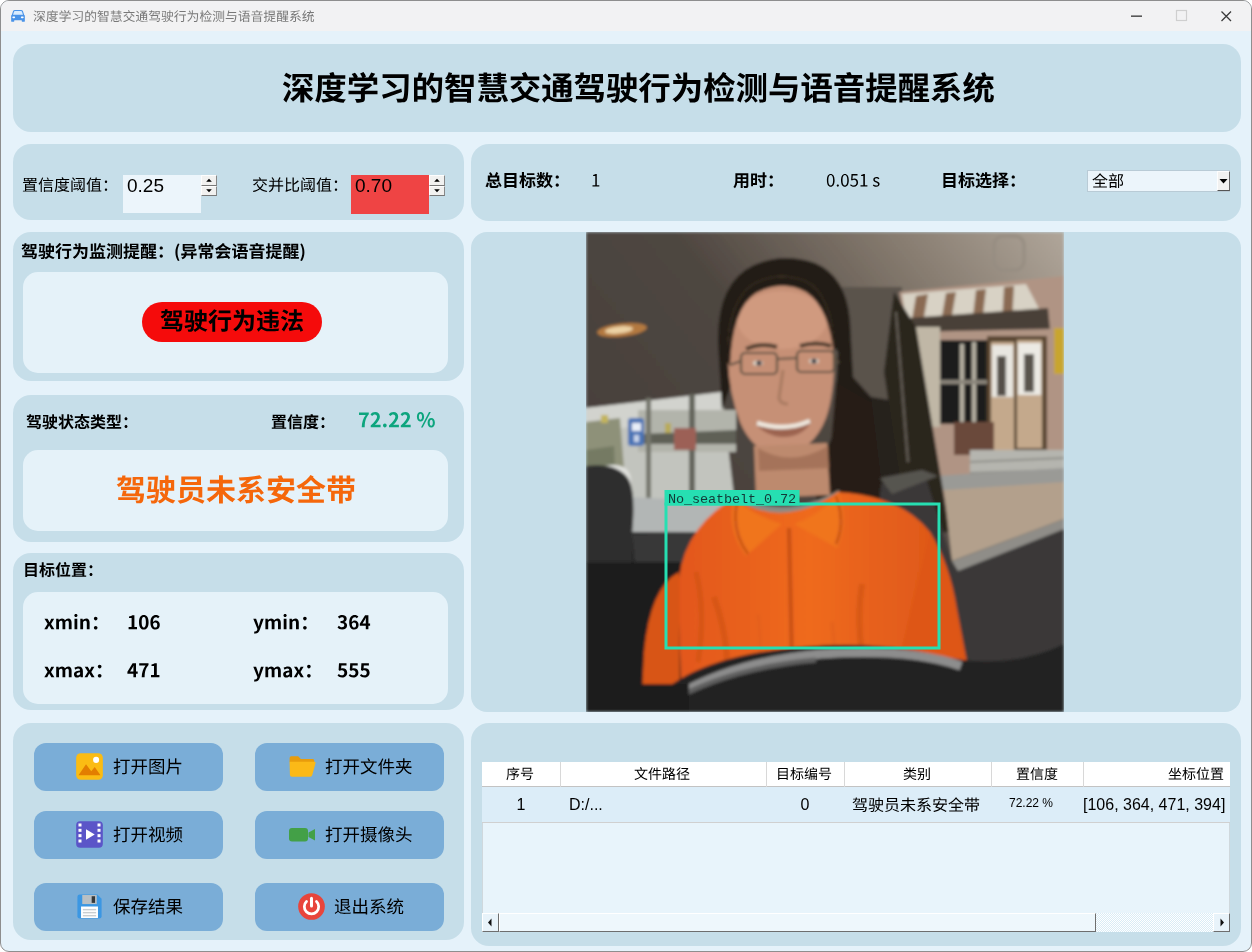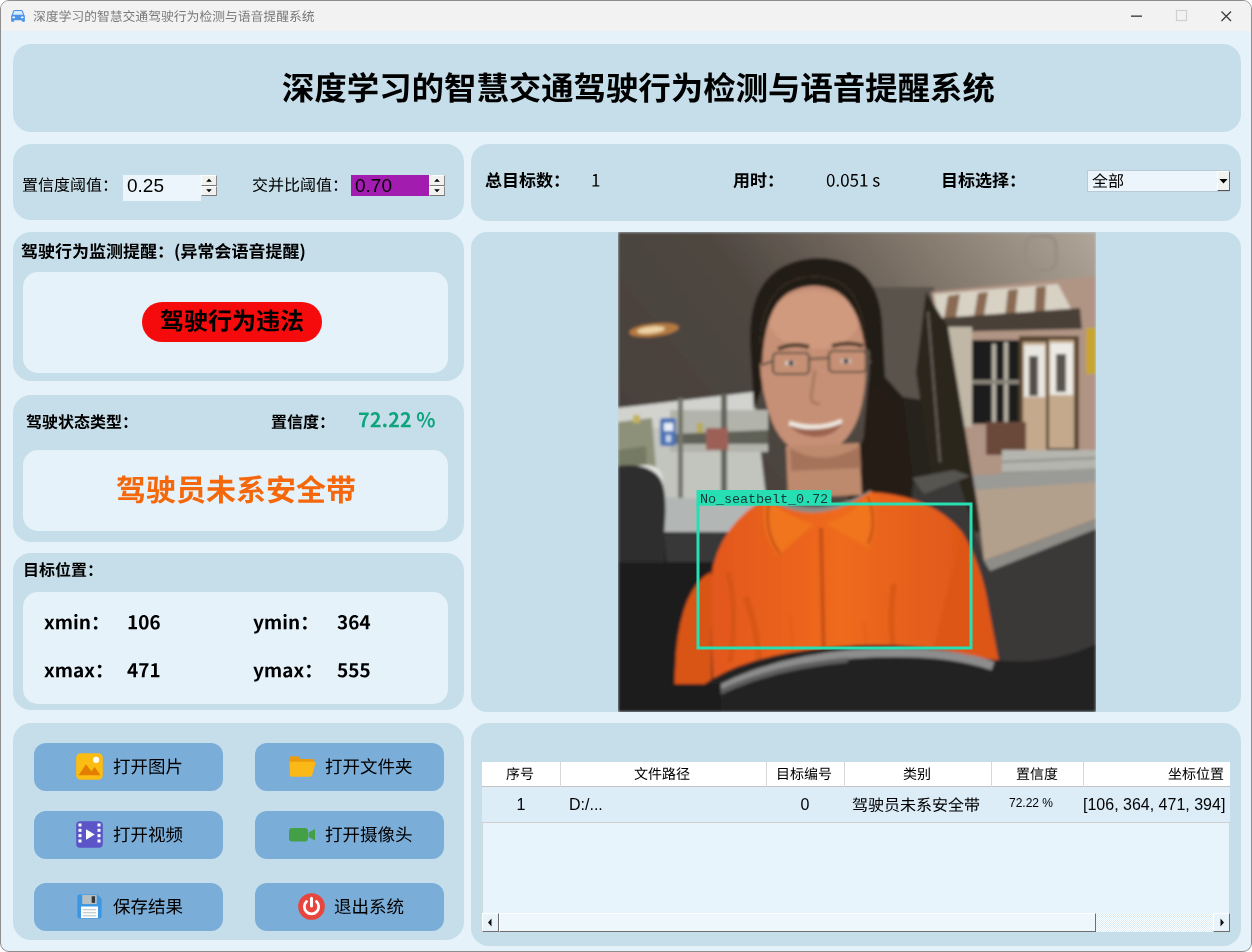--- a/index.html
+++ b/index.html
@@ -29,30 +29,30 @@
 <svg width="715" height="42" viewBox="0 0 715 42" style="position:absolute;left:280px;top:71px;">
     <path transform="translate(1,27.9)" d="M10.4 -26.0V-19.4H13.8V-22.7H26.7V-19.6H30.3V-26.0ZM15.8 -21.4C14.5 -19.1 12.2 -16.9 9.9 -15.5C10.7 -14.8 12.0 -13.5 12.6 -12.8C15.0 -14.5 17.7 -17.4 19.3 -20.2ZM21.1 -19.8C23.3 -17.7 25.9 -14.7 27.0 -12.8L30.0 -14.9C28.8 -16.8 26.0 -19.6 23.8 -21.6ZM2.2 -24.2C4.0 -23.3 6.4 -21.9 7.5 -21.0L9.6 -24.3C8.3 -25.1 5.8 -26.4 4.1 -27.2ZM0.9 -15.5C2.8 -14.5 5.3 -12.9 6.6 -11.8L8.5 -15.1C7.2 -16.1 4.5 -17.5 2.7 -18.4ZM1.4 -0.2 4.3 2.5C6.0 -0.6 7.7 -4.3 9.2 -7.7L6.7 -10.4C5.0 -6.7 2.9 -2.6 1.4 -0.2ZM18.3 -15.0V-11.8H10.4V-8.4H16.3C14.4 -5.5 11.5 -2.9 8.4 -1.5C9.2 -0.8 10.4 0.6 11.0 1.5C13.8 -0.1 16.4 -2.6 18.3 -5.6V2.6H22.3V-5.6C24.0 -2.8 26.3 -0.3 28.7 1.3C29.3 0.3 30.5 -1.0 31.4 -1.7C28.7 -3.2 26.1 -5.7 24.3 -8.4H30.3V-11.8H22.3V-15.0Z M44.9 -20.4V-18.2H40.5V-15.2H44.9V-10.1H58.3V-15.2H63.0V-18.2H58.3V-20.4H54.5V-18.2H48.6V-20.4ZM54.5 -15.2V-13.0H48.6V-15.2ZM55.5 -5.8C54.4 -4.7 52.9 -3.8 51.3 -3.1C49.5 -3.9 48.1 -4.7 47.0 -5.8ZM40.8 -8.8V-5.8H44.3L42.9 -5.2C44.1 -3.9 45.4 -2.7 46.9 -1.7C44.5 -1.1 41.9 -0.7 39.2 -0.6C39.8 0.3 40.5 1.7 40.8 2.7C44.5 2.3 48.0 1.6 51.1 0.5C54.1 1.7 57.6 2.5 61.6 2.9C62.1 1.9 63.1 0.3 63.9 -0.5C60.9 -0.7 58.2 -1.1 55.7 -1.7C58.1 -3.2 60.1 -5.2 61.4 -7.7L59.0 -8.9L58.3 -8.8ZM47.4 -26.9C47.7 -26.2 48.0 -25.5 48.2 -24.7H36.0V-16.1C36.0 -11.1 35.8 -3.8 33.2 1.2C34.2 1.5 36.0 2.3 36.7 2.9C39.5 -2.5 39.9 -10.6 39.9 -16.1V-21.1H63.3V-24.7H52.6C52.3 -25.7 51.8 -26.9 51.4 -27.8Z M78.9 -11.2V-9.2H66.5V-5.6H78.9V-1.5C78.9 -1.1 78.8 -0.9 78.1 -0.9C77.4 -0.9 75.0 -0.9 73.0 -1.0C73.5 0.0 74.3 1.7 74.6 2.8C77.3 2.8 79.3 2.7 80.9 2.1C82.4 1.6 82.9 0.6 82.9 -1.4V-5.6H95.5V-9.2H82.9V-9.8C85.7 -11.1 88.3 -12.9 90.3 -14.7L87.8 -16.7L87.0 -16.5H72.3V-13.1H82.6C81.5 -12.4 80.2 -11.7 78.9 -11.2ZM78.1 -26.5C78.9 -25.3 79.7 -23.7 80.2 -22.4H74.7L75.9 -23.0C75.4 -24.2 74.1 -26.0 73.0 -27.2L69.7 -25.8C70.5 -24.8 71.3 -23.5 71.9 -22.4H67.0V-15.2H70.6V-19.0H91.4V-15.2H95.2V-22.4H90.5C91.4 -23.5 92.3 -24.8 93.2 -26.1L89.2 -27.3C88.5 -25.8 87.4 -23.9 86.4 -22.4H82.1L84.0 -23.1C83.6 -24.5 82.6 -26.4 81.5 -27.8Z M104.3 -17.7C106.9 -15.7 110.5 -12.9 112.3 -11.1L115.1 -14.1C113.2 -15.8 109.4 -18.5 106.9 -20.2ZM100.1 -5.1 101.4 -1.2C106.5 -3.0 113.6 -5.5 120.0 -7.9L119.3 -11.5C112.4 -9.1 104.8 -6.5 100.1 -5.1ZM100.6 -25.6V-21.9H122.6C122.4 -8.7 122.2 -2.8 121.1 -1.7C120.8 -1.2 120.4 -1.1 119.7 -1.1C118.6 -1.1 116.6 -1.1 114.1 -1.2C114.8 -0.2 115.4 1.4 115.4 2.5C117.5 2.5 119.9 2.6 121.4 2.4C122.8 2.2 123.8 1.7 124.8 0.3C126.1 -1.6 126.4 -7.1 126.6 -23.6C126.6 -24.1 126.6 -25.6 126.6 -25.6Z M147.0 -13.2C148.6 -10.8 150.6 -7.6 151.5 -5.6L154.8 -7.6C153.8 -9.5 151.6 -12.6 150.0 -14.9ZM148.6 -27.5C147.6 -23.7 146.1 -19.7 144.2 -16.9V-22.3H139.2C139.7 -23.6 140.3 -25.3 140.8 -26.9L136.6 -27.5C136.5 -26.0 136.1 -23.9 135.7 -22.3H132.0V1.9H135.5V-0.5H144.2V-15.7C145.1 -15.1 146.2 -14.3 146.7 -13.8C147.7 -15.2 148.7 -17.0 149.6 -19.0H156.5C156.2 -7.5 155.8 -2.6 154.8 -1.6C154.4 -1.1 154.0 -1.0 153.4 -1.0C152.5 -1.0 150.6 -1.0 148.5 -1.2C149.2 -0.1 149.7 1.5 149.8 2.6C151.7 2.7 153.7 2.7 154.9 2.5C156.2 2.3 157.1 1.9 158.0 0.7C159.4 -1.0 159.7 -6.2 160.2 -20.8C160.2 -21.2 160.2 -22.5 160.2 -22.5H151.0C151.5 -23.9 152.0 -25.3 152.3 -26.6ZM135.5 -18.9H140.7V-13.6H135.5ZM135.5 -3.9V-10.2H140.7V-3.9Z M183.0 -21.7H187.9V-16.2H183.0ZM179.3 -25.1V-12.8H191.7V-25.1ZM171.5 -3.2H185.0V-1.3H171.5ZM171.5 -6.0V-7.8H185.0V-6.0ZM167.7 -10.9V2.9H171.5V1.8H185.0V2.9H189.0V-10.9ZM169.6 -22.1V-20.7L169.5 -20.0H166.5C167.0 -20.6 167.5 -21.3 168.0 -22.1ZM166.6 -27.7C166.0 -25.3 164.8 -22.9 163.1 -21.4C163.7 -21.1 164.8 -20.5 165.6 -20.0H163.4V-16.9H168.8C167.9 -15.3 166.3 -13.7 163.0 -12.4C163.8 -11.8 164.9 -10.6 165.4 -9.8C168.4 -11.2 170.3 -12.8 171.4 -14.5C172.9 -13.5 174.7 -12.1 175.6 -11.3L178.4 -13.8C177.5 -14.4 174.3 -16.2 172.9 -16.9H178.3V-20.0H173.2L173.3 -20.6V-22.1H177.5V-25.1H169.4C169.7 -25.7 169.9 -26.4 170.1 -27.0Z M203.1 -5.2V-1.7C203.1 1.5 204.2 2.4 208.7 2.4C209.6 2.4 213.9 2.4 214.8 2.4C218.2 2.4 219.3 1.5 219.7 -2.3C218.7 -2.5 217.2 -3.0 216.4 -3.6C216.2 -1.1 215.9 -0.7 214.5 -0.7C213.5 -0.7 209.9 -0.7 209.1 -0.7C207.3 -0.7 207.0 -0.9 207.0 -1.7V-5.2ZM219.3 -4.5C220.5 -2.4 221.7 0.4 222.1 2.1L226.0 1.0C225.5 -0.8 224.1 -3.4 222.9 -5.4ZM198.8 -5.1C198.3 -3.2 197.2 -1.1 196.1 0.3L199.4 2.2C200.6 0.6 201.5 -1.7 202.2 -3.7ZM200.0 -12.0V-9.8H218.4V-8.6H198.6V-6.1H210.0L208.4 -4.7C209.8 -3.8 211.5 -2.5 212.2 -1.5L214.7 -3.7C214.0 -4.4 212.8 -5.4 211.6 -6.1H222.2V-15.6H198.8V-13.2H218.4V-12.0ZM196.3 -19.6V-17.3H201.5V-16.0H205.1V-17.3H209.8V-19.6H205.1V-20.6H209.0V-22.9H205.1V-23.9H209.4V-26.2H205.1V-27.5H201.5V-26.2H196.8V-23.9H201.5V-22.9H197.5V-20.6H201.5V-19.6ZM215.5 -27.5V-26.2H210.9V-23.9H215.5V-22.9H211.6V-20.6H215.5V-19.6H210.6V-17.3H215.5V-16.0H219.1V-17.3H224.7V-19.6H219.1V-20.6H223.5V-22.9H219.1V-23.9H224.0V-26.2H219.1V-27.5Z M236.4 -19.3C234.6 -17.0 231.4 -14.6 228.5 -13.2C229.4 -12.5 230.9 -11.1 231.6 -10.3C234.4 -12.1 237.9 -15.0 240.2 -17.9ZM246.1 -17.3C249.0 -15.3 252.6 -12.2 254.2 -10.1L257.5 -12.7C255.7 -14.7 252.0 -17.6 249.2 -19.5ZM238.9 -13.6 235.4 -12.5C236.6 -9.6 238.2 -7.1 240.1 -5.0C236.9 -2.9 232.9 -1.5 228.2 -0.6C229.0 0.3 230.1 2.0 230.6 2.9C235.4 1.7 239.6 0.0 243.0 -2.4C246.3 0.1 250.4 1.7 255.5 2.7C256.0 1.7 257.0 0.1 257.9 -0.8C253.1 -1.5 249.2 -2.9 246.0 -4.9C248.2 -7.0 249.9 -9.6 251.2 -12.6L247.3 -13.7C246.3 -11.2 244.9 -9.1 243.1 -7.3C241.3 -9.1 239.9 -11.2 238.9 -13.6ZM239.8 -26.6C240.3 -25.7 241.0 -24.5 241.4 -23.4H228.7V-19.6H257.3V-23.4H245.8L245.9 -23.5C245.4 -24.7 244.4 -26.5 243.5 -27.9Z M260.7 -24.0C262.6 -22.4 265.2 -20.0 266.4 -18.5L269.1 -21.1C267.9 -22.6 265.2 -24.8 263.3 -26.4ZM268.1 -15.1H260.3V-11.5H264.4V-3.8C263.0 -3.1 261.4 -1.9 260.0 -0.5L262.4 2.8C263.8 0.8 265.3 -1.2 266.4 -1.2C267.0 -1.2 268.1 -0.2 269.4 0.6C271.7 1.9 274.3 2.2 278.3 2.2C281.8 2.2 287.2 2.0 289.8 1.9C289.8 0.9 290.4 -0.8 290.8 -1.8C287.4 -1.4 282.0 -1.1 278.5 -1.1C274.9 -1.1 272.0 -1.3 269.9 -2.5C269.1 -3.0 268.6 -3.4 268.1 -3.7ZM271.2 -26.5V-23.6H282.8C281.9 -22.9 281.0 -22.3 280.1 -21.8C278.6 -22.4 277.1 -23.0 275.8 -23.4L273.3 -21.4C274.8 -20.8 276.4 -20.1 278.0 -19.4H270.9V-2.6H274.5V-7.5H278.3V-2.7H281.7V-7.5H285.6V-6.0C285.6 -5.7 285.4 -5.5 285.1 -5.5C284.7 -5.5 283.6 -5.5 282.6 -5.6C283.0 -4.7 283.4 -3.4 283.6 -2.5C285.5 -2.5 286.9 -2.5 287.9 -3.0C289.0 -3.6 289.3 -4.4 289.3 -6.0V-19.4H284.9L285.0 -19.4L283.3 -20.3C285.4 -21.6 287.6 -23.3 289.2 -24.9L286.9 -26.7L286.1 -26.5ZM285.6 -16.6V-14.8H281.7V-16.6ZM274.5 -12.1H278.3V-10.3H274.5ZM274.5 -14.8V-16.6H278.3V-14.8ZM285.6 -12.1V-10.3H281.7V-12.1Z M313.0 -23.0H317.3V-19.3H313.0ZM309.6 -25.8V-16.6H321.0V-25.8ZM293.9 -3.8V-0.7H314.8V-3.8ZM298.3 -27.5C298.3 -26.6 298.2 -25.8 298.1 -25.0H293.5V-22.0H297.4C296.6 -20.1 295.1 -18.7 292.4 -17.6C293.1 -17.0 294.0 -15.7 294.4 -14.9C298.3 -16.5 300.2 -18.9 301.1 -22.0H304.4C304.2 -20.3 304.0 -19.4 303.7 -19.1C303.5 -18.9 303.2 -18.9 302.8 -18.9C302.4 -18.9 301.4 -18.9 300.4 -19.0C300.9 -18.2 301.2 -17.0 301.3 -16.1C302.6 -16.1 303.9 -16.1 304.6 -16.2C305.4 -16.2 306.1 -16.5 306.7 -17.1C307.4 -17.9 307.8 -19.7 308.1 -23.7C308.2 -24.2 308.2 -25.0 308.2 -25.0H301.7C301.8 -25.8 301.8 -26.6 301.9 -27.5ZM296.9 -15.2V-11.7H313.0L312.2 -7.8H302.4L303.0 -10.8L299.1 -11.2C298.7 -9.1 298.1 -6.7 297.7 -5.0H317.8C317.5 -2.3 317.2 -1.0 316.7 -0.6C316.4 -0.3 316.1 -0.3 315.6 -0.3C315.1 -0.3 313.9 -0.3 312.6 -0.4C313.1 0.5 313.5 1.7 313.6 2.7C315.2 2.8 316.6 2.8 317.5 2.7C318.5 2.6 319.3 2.3 319.9 1.6C320.8 0.7 321.4 -1.5 321.8 -6.5C321.9 -6.9 321.9 -7.8 321.9 -7.8H316.3C316.8 -10.1 317.3 -12.6 317.6 -15.0L314.7 -15.4L314.0 -15.2Z M342.2 -19.3H344.7V-14.2H342.2ZM348.3 -19.3H350.9V-14.2H348.3ZM326.9 -21.0C326.7 -17.3 326.2 -12.4 325.8 -9.5H334.4C334.2 -7.0 334.0 -5.2 333.8 -3.8L333.5 -6.9C330.3 -6.3 327.1 -5.6 324.8 -5.2L325.5 -1.8C328.0 -2.4 331.0 -3.1 333.8 -3.8C333.5 -1.9 333.2 -0.9 332.8 -0.6C332.5 -0.2 332.2 -0.1 331.7 -0.1C331.2 -0.1 330.1 -0.1 328.9 -0.3C329.4 0.6 329.8 1.9 329.8 2.9C331.3 2.9 332.6 2.9 333.4 2.8C334.4 2.7 335.1 2.4 335.8 1.6C336.1 1.3 336.3 0.8 336.5 0.2C337.3 0.9 338.4 2.3 338.8 3.0C341.5 1.9 343.5 0.4 344.9 -1.3C347.2 0.6 350.0 2.0 353.2 2.9C353.7 1.9 354.8 0.4 355.6 -0.4C352.2 -1.1 349.2 -2.5 346.7 -4.3C347.6 -6.4 348.0 -8.6 348.2 -10.9H354.5V-22.6H348.3V-27.3H344.7V-22.6H338.8V-10.9H344.6C344.5 -9.5 344.3 -8.1 343.9 -6.8C343.0 -7.8 342.3 -8.9 341.7 -10.0L338.5 -9.0C339.6 -7.0 340.8 -5.2 342.3 -3.7C341.1 -2.1 339.3 -0.8 336.6 0.1C337.2 -1.8 337.6 -5.2 338.0 -11.1C338.1 -11.5 338.1 -12.5 338.1 -12.5H335.8C336.2 -16.2 336.7 -21.6 336.9 -26.0H326.0V-22.6H333.2C333.0 -19.1 332.7 -15.3 332.3 -12.5H329.4C329.6 -15.1 329.9 -18.2 330.1 -20.7Z M370.9 -25.7V-22.0H386.7V-25.7ZM364.6 -27.5C363.1 -25.3 359.9 -22.3 357.2 -20.6C357.9 -19.8 358.9 -18.3 359.4 -17.4C362.5 -19.6 366.0 -22.9 368.4 -26.0ZM369.5 -16.7V-13.0H379.1V-1.7C379.1 -1.2 378.9 -1.1 378.3 -1.1C377.7 -1.0 375.5 -1.0 373.7 -1.1C374.2 0.0 374.7 1.7 374.9 2.8C377.8 2.8 379.9 2.8 381.3 2.2C382.7 1.6 383.1 0.5 383.1 -1.6V-13.0H387.5V-16.7ZM365.9 -20.5C363.8 -16.8 360.2 -13.0 356.9 -10.7C357.7 -9.9 359.0 -8.2 359.5 -7.4C360.4 -8.1 361.3 -8.9 362.2 -9.8V2.9H366.1V-14.1C367.4 -15.7 368.6 -17.4 369.6 -19.1Z M393.2 -25.3C394.3 -23.8 395.7 -21.6 396.2 -20.3L399.8 -21.9C399.2 -23.2 397.8 -25.3 396.6 -26.7ZM404.4 -11.5C405.8 -9.6 407.5 -7.0 408.1 -5.3L411.6 -7.1C410.9 -8.7 409.1 -11.2 407.7 -13.0ZM401.3 -27.5V-23.1C401.3 -22.1 401.2 -21.1 401.2 -20.0H391.2V-16.0H400.7C399.8 -10.7 397.2 -4.8 390.4 -0.6C391.4 0.0 392.8 1.4 393.5 2.3C401.2 -2.8 403.9 -9.8 404.8 -16.0H414.2C413.9 -6.8 413.5 -2.8 412.6 -1.8C412.2 -1.4 411.8 -1.3 411.2 -1.3C410.3 -1.3 408.4 -1.3 406.4 -1.5C407.2 -0.4 407.7 1.4 407.8 2.6C409.8 2.7 411.8 2.7 413.0 2.5C414.4 2.3 415.3 1.9 416.2 0.7C417.5 -0.9 417.9 -5.6 418.4 -18.1C418.4 -18.6 418.4 -20.0 418.4 -20.0H405.2C405.2 -21.1 405.2 -22.1 405.2 -23.0V-27.5Z M433.9 -11.2C434.7 -8.8 435.4 -5.6 435.7 -3.5L438.8 -4.3C438.5 -6.4 437.7 -9.6 436.9 -12.0ZM440.1 -12.2C440.6 -9.8 441.2 -6.6 441.3 -4.5L444.5 -5.0C444.3 -7.1 443.7 -10.2 443.1 -12.6ZM440.9 -27.9C439.0 -24.2 435.7 -20.8 432.3 -18.4V-21.7H429.8V-27.5H426.3V-21.7H422.4V-18.1H426.0C425.2 -14.5 423.7 -10.2 422.1 -7.8C422.6 -6.7 423.5 -5.0 423.8 -3.8C424.7 -5.2 425.5 -7.3 426.3 -9.5V2.9H429.8V-12.2C430.4 -11.0 430.9 -9.8 431.2 -8.9L433.5 -11.5C433.0 -12.4 430.6 -15.9 429.8 -17.0V-18.1H432.0L430.8 -17.3C431.5 -16.6 432.6 -14.9 433.0 -14.1C434.1 -14.9 435.2 -15.8 436.3 -16.8V-14.4H447.8V-17.0C448.9 -16.1 450.1 -15.3 451.2 -14.6C451.5 -15.7 452.3 -17.4 453.0 -18.4C449.7 -20.0 446.0 -22.9 443.6 -25.5L444.3 -26.6ZM441.6 -22.6C443.2 -20.9 445.0 -19.2 447.0 -17.6H437.2C438.8 -19.1 440.3 -20.8 441.6 -22.6ZM432.4 -1.8V1.6H451.7V-1.8H446.8C448.3 -4.7 450.0 -8.6 451.3 -11.9L447.9 -12.6C446.9 -9.3 445.2 -4.8 443.6 -1.8Z M463.5 -25.8V-4.5H466.4V-23.0H472.0V-4.7H475.0V-25.8ZM481.0 -27.0V-1.0C481.0 -0.5 480.8 -0.4 480.4 -0.4C479.9 -0.4 478.4 -0.3 476.8 -0.4C477.2 0.5 477.6 1.9 477.7 2.8C480.1 2.8 481.7 2.7 482.7 2.2C483.7 1.7 484.1 0.7 484.1 -1.0V-27.0ZM476.6 -24.6V-4.6H479.5V-24.6ZM455.7 -24.4C457.5 -23.4 460.0 -21.9 461.1 -20.9L463.4 -24.1C462.2 -25.0 459.8 -26.4 458.0 -27.2ZM454.5 -15.7C456.3 -14.8 458.7 -13.3 459.8 -12.4L462.2 -15.5C460.9 -16.4 458.4 -17.8 456.7 -18.6ZM455.1 0.6 458.6 2.6C459.9 -0.6 461.3 -4.4 462.4 -7.9L459.2 -9.9C458.0 -6.1 456.3 -2.0 455.1 0.6ZM467.7 -21.3V-8.8C467.7 -5.2 467.2 -1.7 462.1 0.6C462.6 1.0 463.5 2.3 463.8 2.9C466.7 1.6 468.4 -0.3 469.4 -2.4C470.8 -0.8 472.5 1.3 473.3 2.7L475.7 1.1C474.9 -0.3 473.1 -2.4 471.6 -3.9L469.5 -2.7C470.4 -4.7 470.5 -6.8 470.5 -8.8V-21.3Z M487.6 -8.5V-4.7H507.8V-8.5ZM494.0 -27.0C493.3 -22.1 492.1 -15.8 491.0 -11.9L494.4 -11.9H495.2H511.3C510.7 -5.7 509.9 -2.5 508.9 -1.6C508.4 -1.3 507.9 -1.2 507.1 -1.2C506.0 -1.2 503.4 -1.2 500.8 -1.5C501.6 -0.4 502.2 1.3 502.3 2.4C504.6 2.5 507.0 2.6 508.4 2.5C510.1 2.3 511.2 2.0 512.2 0.9C513.8 -0.7 514.6 -4.6 515.5 -13.8C515.5 -14.3 515.6 -15.5 515.6 -15.5H495.9L496.8 -19.9H514.8V-23.6H497.5L498.0 -26.6Z M520.9 -24.7C522.7 -23.1 524.9 -20.9 526.0 -19.4L528.6 -22.1C527.5 -23.5 525.1 -25.6 523.4 -27.1ZM530.9 -20.6V-17.3H534.6L533.9 -14.4H528.6V-10.9H549.8V-14.4H546.3C546.5 -16.3 546.7 -18.5 546.7 -20.6L544.0 -20.8L543.4 -20.6H539.2L539.7 -23.1H548.7V-26.5H529.8V-23.1H535.7L535.2 -20.6ZM537.8 -14.4 538.5 -17.3H542.9L542.6 -14.4ZM523.8 2.5C524.4 1.7 525.4 1.0 531.0 -2.9V2.9H534.7V1.8H543.8V2.8H547.7V-9.0H531.0V-3.4C530.7 -4.3 530.4 -5.5 530.2 -6.4L527.0 -4.2V-17.6H519.5V-13.9H523.4V-3.9C523.4 -2.4 522.5 -1.4 521.9 -0.9C522.5 -0.1 523.5 1.6 523.8 2.5ZM534.7 -1.5V-5.7H543.8V-1.5Z M571.9 -21.5C571.6 -20.2 571.0 -18.7 570.5 -17.5H563.8C563.5 -18.6 562.9 -20.2 562.1 -21.5ZM564.2 -27.2C564.5 -26.6 564.9 -25.7 565.2 -24.9H554.2V-21.5H561.4L558.2 -20.9C558.8 -19.9 559.3 -18.6 559.5 -17.5H552.4V-14.0H581.6V-17.5H574.7L576.3 -20.8L573.2 -21.5H580.1V-24.9H569.6C569.3 -25.9 568.8 -27.0 568.2 -27.9ZM560.4 -3.7H573.8V-1.4H560.4ZM560.4 -6.6V-8.8H573.8V-6.6ZM556.4 -12.0V2.9H560.4V1.8H573.8V2.9H577.9V-12.0Z M600.0 -19.7H608.7V-18.0H600.0ZM600.0 -23.7H608.7V-22.2H600.0ZM596.4 -26.5V-15.3H612.5V-26.5ZM596.7 -9.7C596.3 -5.2 594.9 -1.6 592.2 0.5C593.0 1.0 594.5 2.2 595.1 2.9C596.5 1.5 597.7 -0.2 598.5 -2.3C600.7 1.7 604.0 2.5 608.3 2.5H613.9C614.0 1.5 614.5 -0.2 615.0 -0.9C613.6 -0.9 609.5 -0.9 608.4 -0.9C607.6 -0.9 606.9 -0.9 606.2 -1.0V-4.8H612.4V-7.8H606.2V-10.6H614.1V-13.8H594.8V-10.6H602.5V-2.1C601.3 -2.9 600.4 -4.0 599.7 -5.9C599.9 -7.0 600.1 -8.1 600.3 -9.2ZM587.8 -27.5V-21.4H584.3V-17.8H587.8V-12.0L583.9 -11.1L584.8 -7.4L587.8 -8.2V-1.7C587.8 -1.2 587.6 -1.1 587.2 -1.1C586.9 -1.1 585.7 -1.1 584.5 -1.1C585.0 -0.1 585.4 1.5 585.5 2.5C587.6 2.5 589.1 2.3 590.0 1.7C591.0 1.1 591.3 0.2 591.3 -1.6V-9.2L594.8 -10.2L594.2 -13.7L591.3 -13.0V-17.8H594.6V-21.4H591.3V-27.5Z M635.8 -17.4V-19.0H642.2V-17.4ZM635.8 -21.7V-23.3H642.2V-21.7ZM645.7 -26.3H632.4V-14.4H645.7ZM626.5 -12.0V-16.9H627.7V-11.5H627.4C627.3 -11.5 626.9 -11.5 626.8 -11.5C626.6 -11.5 626.5 -11.5 626.5 -12.0ZM623.5 -14.5V-16.9H624.5V-12.0C624.5 -9.9 625.0 -9.4 626.5 -9.4C626.8 -9.4 627.4 -9.4 627.7 -9.4V-7.2H620.4V-9.7C620.8 -9.4 621.3 -8.9 621.5 -8.7C623.1 -10.3 623.5 -12.6 623.5 -14.5ZM621.5 -16.9V-14.5C621.5 -13.3 621.3 -11.8 620.4 -10.6V-16.9ZM624.6 -23.1V-20.1H623.4V-23.1ZM647.1 -0.9H640.9V-3.5H645.5V-6.5H640.9V-8.6H646.2V-11.6H640.9V-14.0H637.4V-11.6H635.7C635.9 -12.3 636.1 -12.9 636.2 -13.6L633.2 -14.2C632.7 -12.2 631.9 -10.2 630.8 -8.7V-20.1H627.3V-23.1H630.9V-26.3H617.1V-23.1H620.8V-20.1H617.4V2.7H620.4V0.7H627.7V2.2H630.8V-7.5C631.4 -7.1 632.3 -6.6 632.7 -6.2L632.7 -6.3V-3.5H637.4V-0.9H631.5V2.2H647.1ZM620.4 -2.3V-4.3H627.7V-2.3ZM634.3 -8.6H637.4V-6.5H632.9C633.4 -7.1 633.9 -7.8 634.3 -8.6Z M655.8 -7.0C654.3 -5.0 651.7 -2.7 649.2 -1.4C650.2 -0.8 651.9 0.5 652.6 1.2C655.0 -0.4 657.9 -3.1 659.8 -5.6ZM668.1 -5.1C670.6 -3.2 673.8 -0.6 675.2 1.2L678.7 -1.1C677.0 -2.9 673.7 -5.5 671.2 -7.2ZM668.8 -14.3C669.4 -13.7 670.0 -13.0 670.6 -12.3L660.9 -11.7C665.1 -13.8 669.3 -16.4 673.1 -19.4L670.3 -21.9C668.9 -20.7 667.3 -19.5 665.7 -18.4L659.2 -18.1C661.2 -19.4 663.0 -21.0 664.7 -22.6C668.9 -23.0 672.9 -23.6 676.3 -24.4L673.5 -27.6C668.0 -26.3 659.0 -25.5 651.0 -25.2C651.4 -24.3 651.8 -22.8 651.9 -21.8C654.3 -21.9 656.8 -22.0 659.3 -22.2C657.6 -20.6 655.9 -19.4 655.2 -19.0C654.3 -18.3 653.5 -17.8 652.8 -17.7C653.2 -16.8 653.7 -15.1 653.8 -14.4C654.6 -14.7 655.6 -14.8 660.7 -15.2C658.6 -13.9 656.8 -13.0 655.9 -12.6C653.8 -11.5 652.6 -11.0 651.3 -10.8C651.7 -9.8 652.2 -8.0 652.4 -7.4C653.5 -7.8 654.9 -8.0 662.4 -8.6V-1.4C662.4 -1.1 662.2 -1.0 661.7 -0.9C661.1 -0.9 659.1 -0.9 657.5 -1.0C658.0 0.0 658.7 1.7 658.9 2.8C661.3 2.8 663.1 2.8 664.5 2.2C665.9 1.6 666.3 0.6 666.3 -1.3V-8.9L673.0 -9.5C673.9 -8.4 674.6 -7.4 675.1 -6.5L678.1 -8.4C676.8 -10.5 674.1 -13.5 671.7 -15.8Z M702.5 -11.2V-2.0C702.5 1.3 703.1 2.4 706.1 2.4C706.6 2.4 707.7 2.4 708.3 2.4C710.8 2.4 711.6 0.9 711.9 -4.2C711.0 -4.5 709.4 -5.1 708.7 -5.8C708.6 -1.6 708.4 -0.9 707.9 -0.9C707.7 -0.9 707.0 -0.9 706.8 -0.9C706.4 -0.9 706.3 -1.0 706.3 -2.0V-11.2ZM696.3 -11.1C696.1 -5.6 695.7 -2.2 690.8 -0.1C691.6 0.6 692.7 2.1 693.1 3.1C699.1 0.4 699.9 -4.3 700.2 -11.1ZM681.5 -2.2 682.4 1.6C685.6 0.4 689.5 -1.1 693.2 -2.7L692.5 -6.0C688.4 -4.5 684.3 -3.0 681.5 -2.2ZM699.2 -26.8C699.6 -25.7 700.2 -24.3 700.5 -23.3H693.3V-19.8H698.3C697.0 -18.0 695.4 -16.0 694.9 -15.5C694.1 -14.8 693.2 -14.5 692.5 -14.4C692.8 -13.5 693.5 -11.6 693.6 -10.6C694.7 -11.1 696.3 -11.3 707.4 -12.5C707.8 -11.6 708.2 -10.9 708.5 -10.2L711.7 -11.9C710.9 -13.9 708.8 -17.0 707.1 -19.2L704.1 -17.8C704.6 -17.1 705.1 -16.3 705.6 -15.5L699.2 -14.9C700.4 -16.4 701.8 -18.2 702.9 -19.8H711.4V-23.3H702.4L704.5 -23.9C704.2 -24.9 703.5 -26.5 702.9 -27.7ZM682.4 -13.4C682.9 -13.6 683.6 -13.8 686.2 -14.2C685.2 -12.7 684.4 -11.7 683.9 -11.2C682.9 -10.0 682.2 -9.3 681.3 -9.1C681.8 -8.1 682.4 -6.3 682.6 -5.5C683.4 -6.0 684.8 -6.5 692.5 -8.2C692.4 -9.1 692.4 -10.6 692.5 -11.7L688.0 -10.8C690.1 -13.3 692.0 -16.1 693.6 -19.0L690.2 -21.1C689.6 -19.9 689.0 -18.8 688.4 -17.7L686.0 -17.5C687.9 -20.0 689.6 -23.1 690.8 -26.0L686.8 -27.8C685.7 -24.1 683.6 -20.2 683.0 -19.2C682.2 -18.1 681.7 -17.5 681.0 -17.3C681.5 -16.2 682.1 -14.2 682.4 -13.4Z" fill="#000"></path>
   </svg>
 <div class="panel" style="left:12px;top:143px;width:451px;height:76px;"></div>
 <svg width="99" height="20" viewBox="0 0 99 20" style="position:absolute;left:20px;top:176px;">
     <path transform="translate(1,13.8)" d="M10.4 -12.0H13.1V-10.5H10.4ZM6.7 -12.0H9.3V-10.5H6.7ZM3.0 -12.0H5.6V-10.5H3.0ZM3.0 -6.8V-0.1H0.9V0.8H15.1V-0.1H12.9V-6.8H7.9L8.1 -7.8H14.8V-8.7H8.3L8.5 -9.6H14.3V-12.8H1.9V-9.6H7.3L7.1 -8.7H1.1V-7.8H7.0L6.8 -6.8ZM4.2 -0.1V-1.1H11.7V-0.1ZM4.2 -4.4H11.7V-3.5H4.2ZM4.2 -5.1V-6.0H11.7V-5.1ZM4.2 -2.8H11.7V-1.8H4.2Z M22.1 -8.5V-7.5H29.9V-8.5ZM22.1 -6.2V-5.2H29.9V-6.2ZM21.0 -10.8V-9.8H31.2V-10.8ZM24.7 -13.0C25.1 -12.4 25.6 -11.5 25.8 -10.9L26.9 -11.4C26.6 -11.9 26.2 -12.8 25.7 -13.4ZM21.9 -3.9V1.3H22.9V0.6H29.0V1.2H30.1V-3.9ZM22.9 -0.4V-2.9H29.0V-0.4ZM20.1 -13.4C19.3 -11.0 18.0 -8.6 16.5 -7.0C16.7 -6.7 17.1 -6.1 17.2 -5.9C17.7 -6.5 18.2 -7.2 18.7 -7.9V1.3H19.8V-9.9C20.3 -10.9 20.8 -12.0 21.2 -13.1Z M38.2 -10.3V-8.9H35.6V-7.9H38.2V-5.3H44.4V-7.9H47.0V-8.9H44.4V-10.3H43.2V-8.9H39.3V-10.3ZM43.2 -7.9V-6.2H39.3V-7.9ZM44.1 -3.2C43.4 -2.4 42.4 -1.8 41.3 -1.2C40.1 -1.8 39.2 -2.4 38.5 -3.2ZM35.8 -4.2V-3.2H37.9L37.4 -3.0C38.0 -2.1 38.9 -1.4 40.0 -0.8C38.4 -0.3 36.8 0.0 35.1 0.2C35.2 0.4 35.5 0.9 35.6 1.2C37.6 1.0 39.5 0.6 41.2 -0.1C42.8 0.6 44.7 1.0 46.7 1.3C46.8 1.0 47.1 0.5 47.4 0.2C45.6 0.1 44.0 -0.2 42.6 -0.7C44.0 -1.5 45.1 -2.5 45.9 -3.9L45.1 -4.3L44.9 -4.2ZM39.6 -13.2C39.8 -12.8 40.0 -12.3 40.2 -11.9H34.0V-7.5C34.0 -5.1 33.9 -1.7 32.6 0.7C32.9 0.8 33.4 1.1 33.7 1.3C35.0 -1.2 35.2 -4.9 35.2 -7.5V-10.7H47.2V-11.9H41.6C41.4 -12.4 41.1 -13.0 40.8 -13.5Z M50.1 -12.9C50.9 -12.0 51.9 -10.7 52.4 -10.0L53.3 -10.7C52.8 -11.4 51.8 -12.6 51.0 -13.5ZM49.4 -10.3V1.3H50.6V-10.3ZM57.8 -10.4C58.3 -10.0 58.9 -9.4 59.2 -9.1L59.8 -9.6C59.6 -9.9 59.0 -10.5 58.5 -10.8ZM51.3 -2.1 51.5 -1.1C52.8 -1.3 54.4 -1.6 56.0 -1.9L56.0 -2.8C54.2 -2.6 52.5 -2.3 51.3 -2.1ZM52.8 -6.2H54.8V-4.4H52.8ZM52.0 -6.9V-3.7H55.6V-6.9ZM53.7 -12.8V-11.8H61.4V-0.3C61.4 -0.0 61.3 0.1 61.0 0.1C60.7 0.1 59.7 0.1 58.7 0.1C58.9 0.4 59.1 0.8 59.1 1.2C60.5 1.2 61.4 1.2 61.9 1.0C62.4 0.8 62.6 0.4 62.6 -0.3V-12.8ZM56.4 -11.1 56.5 -8.9H51.5V-8.0H56.5C56.7 -6.0 56.9 -4.3 57.3 -3.0C56.7 -2.1 55.9 -1.3 55.0 -0.7C55.3 -0.6 55.6 -0.2 55.8 -0.0C56.5 -0.6 57.1 -1.2 57.7 -2.0C58.1 -0.9 58.7 -0.3 59.5 -0.3C60.1 -0.3 60.6 -0.9 60.8 -2.9C60.6 -3.0 60.3 -3.2 60.1 -3.4C60.0 -2.1 59.8 -1.4 59.5 -1.4C59.0 -1.5 58.7 -2.0 58.3 -2.9C59.1 -4.1 59.6 -5.5 60.0 -7.1L59.1 -7.2C58.8 -6.1 58.5 -5.1 58.0 -4.2C57.8 -5.2 57.6 -6.5 57.5 -8.0H60.5V-8.9H57.4C57.4 -9.6 57.4 -10.3 57.4 -11.1Z M73.6 -13.4C73.5 -13.0 73.5 -12.4 73.4 -11.8H69.3V-10.7H73.2C73.1 -10.2 73.0 -9.7 72.9 -9.2H70.1V-0.2H68.6V0.8H79.3V-0.2H77.9V-9.2H74.0C74.1 -9.7 74.2 -10.2 74.3 -10.7H78.8V-11.8H74.6L74.9 -13.4ZM71.2 -0.2V-1.6H76.8V-0.2ZM71.2 -6.1H76.8V-4.7H71.2ZM71.2 -7.0V-8.3H76.8V-7.0ZM71.2 -3.8H76.8V-2.4H71.2ZM68.2 -13.4C67.4 -11.0 66.0 -8.6 64.5 -7.0C64.7 -6.8 65.1 -6.1 65.2 -5.9C65.6 -6.4 66.1 -7.0 66.5 -7.6V1.3H67.7V-9.4C68.3 -10.6 68.9 -11.8 69.3 -13.1Z M84.0 -7.8C84.6 -7.8 85.2 -8.2 85.2 -9.0C85.2 -9.7 84.6 -10.2 84.0 -10.2C83.4 -10.2 82.8 -9.7 82.8 -9.0C82.8 -8.2 83.4 -7.8 84.0 -7.8ZM84.0 0.1C84.6 0.1 85.2 -0.4 85.2 -1.1C85.2 -1.9 84.6 -2.3 84.0 -2.3C83.4 -2.3 82.8 -1.9 82.8 -1.1C82.8 -0.4 83.4 0.1 84.0 0.1Z" fill="#000"></path>
   </svg>
 <svg width="99" height="20" viewBox="0 0 99 20" style="position:absolute;left:250px;top:176px;">
     <path transform="translate(1,13.8)" d="M5.1 -9.6C4.1 -8.3 2.5 -7.1 1.1 -6.3C1.4 -6.1 1.8 -5.6 2.1 -5.4C3.5 -6.3 5.2 -7.7 6.3 -9.1ZM9.9 -8.9C11.4 -7.9 13.2 -6.3 14.0 -5.3L15.0 -6.1C14.1 -7.1 12.3 -8.6 10.8 -9.6ZM5.6 -6.8 4.6 -6.4C5.2 -4.8 6.1 -3.5 7.2 -2.4C5.5 -1.2 3.3 -0.3 0.8 0.2C1.0 0.5 1.4 1.0 1.5 1.3C4.1 0.7 6.3 -0.3 8.0 -1.6C9.7 -0.3 11.9 0.7 14.6 1.2C14.7 0.8 15.1 0.4 15.3 0.1C12.8 -0.3 10.6 -1.2 8.9 -2.4C10.1 -3.5 11.0 -4.8 11.6 -6.5L10.4 -6.8C9.9 -5.4 9.1 -4.2 8.0 -3.2C7.0 -4.2 6.2 -5.4 5.6 -6.8ZM6.7 -13.2C7.1 -12.6 7.5 -11.8 7.8 -11.2H1.1V-10.0H14.9V-11.2H8.3L9.0 -11.5C8.8 -12.1 8.3 -12.9 7.8 -13.6Z M26.3 -9.0V-5.5H21.8V-5.9V-9.0ZM27.3 -13.5C26.9 -12.5 26.3 -11.1 25.8 -10.1H17.4V-9.0H20.6V-5.9V-5.5H16.8V-4.4H20.5C20.2 -2.6 19.4 -0.9 16.9 0.4C17.1 0.6 17.6 1.1 17.7 1.4C20.7 -0.1 21.5 -2.2 21.7 -4.4H26.3V1.3H27.5V-4.4H31.2V-5.5H27.5V-9.0H30.7V-10.1H27.1C27.6 -11.0 28.1 -12.1 28.6 -13.1ZM19.5 -13.0C20.2 -12.1 20.9 -10.9 21.1 -10.1L22.3 -10.7C22.0 -11.5 21.3 -12.6 20.6 -13.5Z M34.0 1.2C34.4 0.9 35.0 0.6 39.3 -0.8C39.3 -1.1 39.2 -1.6 39.3 -2.0L35.3 -0.8V-7.3H39.3V-8.5H35.3V-13.3H34.1V-1.1C34.1 -0.4 33.7 -0.0 33.4 0.1C33.6 0.4 33.9 0.9 34.0 1.2ZM40.5 -13.4V-1.4C40.5 0.4 41.0 0.9 42.5 0.9C42.8 0.9 44.7 0.9 45.0 0.9C46.6 0.9 46.9 -0.2 47.1 -3.4C46.7 -3.5 46.2 -3.8 45.9 -4.0C45.8 -1.0 45.7 -0.3 44.9 -0.3C44.5 -0.3 43.0 -0.3 42.6 -0.3C41.9 -0.3 41.8 -0.4 41.8 -1.4V-6.0C43.6 -7.0 45.5 -8.3 46.8 -9.4L45.8 -10.5C44.9 -9.5 43.3 -8.3 41.8 -7.3V-13.4Z M50.1 -12.9C50.9 -12.0 51.9 -10.7 52.4 -10.0L53.3 -10.7C52.8 -11.4 51.8 -12.6 51.0 -13.5ZM49.4 -10.3V1.3H50.6V-10.3ZM57.8 -10.4C58.3 -10.0 58.9 -9.4 59.2 -9.1L59.8 -9.6C59.6 -9.9 59.0 -10.5 58.5 -10.8ZM51.3 -2.1 51.5 -1.1C52.8 -1.3 54.4 -1.6 56.0 -1.9L56.0 -2.8C54.2 -2.6 52.5 -2.3 51.3 -2.1ZM52.8 -6.2H54.8V-4.4H52.8ZM52.0 -6.9V-3.7H55.6V-6.9ZM53.7 -12.8V-11.8H61.4V-0.3C61.4 -0.0 61.3 0.1 61.0 0.1C60.7 0.1 59.7 0.1 58.7 0.1C58.9 0.4 59.1 0.8 59.1 1.2C60.5 1.2 61.4 1.2 61.9 1.0C62.4 0.8 62.6 0.4 62.6 -0.3V-12.8ZM56.4 -11.1 56.5 -8.9H51.5V-8.0H56.5C56.7 -6.0 56.9 -4.3 57.3 -3.0C56.7 -2.1 55.9 -1.3 55.0 -0.7C55.3 -0.6 55.6 -0.2 55.8 -0.0C56.5 -0.6 57.1 -1.2 57.7 -2.0C58.1 -0.9 58.7 -0.3 59.5 -0.3C60.1 -0.3 60.6 -0.9 60.8 -2.9C60.6 -3.0 60.3 -3.2 60.1 -3.4C60.0 -2.1 59.8 -1.4 59.5 -1.4C59.0 -1.5 58.7 -2.0 58.3 -2.9C59.1 -4.1 59.6 -5.5 60.0 -7.1L59.1 -7.2C58.8 -6.1 58.5 -5.1 58.0 -4.2C57.8 -5.2 57.6 -6.5 57.5 -8.0H60.5V-8.9H57.4C57.4 -9.6 57.4 -10.3 57.4 -11.1Z M73.6 -13.4C73.5 -13.0 73.5 -12.4 73.4 -11.8H69.3V-10.7H73.2C73.1 -10.2 73.0 -9.7 72.9 -9.2H70.1V-0.2H68.6V0.8H79.3V-0.2H77.9V-9.2H74.0C74.1 -9.7 74.2 -10.2 74.3 -10.7H78.8V-11.8H74.6L74.9 -13.4ZM71.2 -0.2V-1.6H76.8V-0.2ZM71.2 -6.1H76.8V-4.7H71.2ZM71.2 -7.0V-8.3H76.8V-7.0ZM71.2 -3.8H76.8V-2.4H71.2ZM68.2 -13.4C67.4 -11.0 66.0 -8.6 64.5 -7.0C64.7 -6.8 65.1 -6.1 65.2 -5.9C65.6 -6.4 66.1 -7.0 66.5 -7.6V1.3H67.7V-9.4C68.3 -10.6 68.9 -11.8 69.3 -13.1Z M84.0 -7.8C84.6 -7.8 85.2 -8.2 85.2 -9.0C85.2 -9.7 84.6 -10.2 84.0 -10.2C83.4 -10.2 82.8 -9.7 82.8 -9.0C82.8 -8.2 83.4 -7.8 84.0 -7.8ZM84.0 0.1C84.6 0.1 85.2 -0.4 85.2 -1.1C85.2 -1.9 84.6 -2.3 84.0 -2.3C83.4 -2.3 82.8 -1.9 82.8 -1.1C82.8 -0.4 83.4 0.1 84.0 0.1Z" fill="#000"></path>
   </svg>
-<div style="position:absolute;left:122px;top:174px;width:78px;height:26px;background:#ecf5fb;">
+<div style="position:absolute;left:122px;top:174px;width:78px;height:38px;background:#ecf5fb;">
     <div style="position:absolute;left:4px;top:0px;font-size:19px;line-height:21px;" class="num">0.25</div>
   </div>
 <div style="position:absolute;left:200px;top:174px;width:16px;height:10.5px;background:#f1f1f0;border-top:1px solid #fdfdfd;border-left:1px solid #fdfdfd;border-right:1.5px solid #888;border-bottom:1.5px solid #777;"></div>
 <div style="position:absolute;left:200px;top:184.5px;width:16px;height:10.5px;background:#f1f1f0;border-top:1px solid #fdfdfd;border-left:1px solid #fdfdfd;border-right:1.5px solid #888;border-bottom:1.5px solid #777;"></div>
 <svg width="16" height="21" viewBox="0 0 16 21" style="position:absolute;left:200px;top:174px;">
     <path d="M5.2 6.8 L8 3.8 L10.8 6.8 Z" fill="#000"></path>
     <path d="M5.2 14.2 L8 17.2 L10.8 14.2 Z" fill="#000"></path>
   </svg>
-<div style="position:absolute;left:350px;top:174px;width:78px;height:21px;background:#a21caf;">
+<div style="position:absolute;left:350px;top:174px;width:78px;height:39px;background:#ef4444;">
     <div style="position:absolute;left:4px;top:0px;font-size:19px;line-height:21px;" class="num">0.70</div>
   </div>
 <div style="position:absolute;left:428px;top:174px;width:16px;height:10.5px;background:#f1f1f0;border-top:1px solid #fdfdfd;border-left:1px solid #fdfdfd;border-right:1.5px solid #888;border-bottom:1.5px solid #777;"></div>
 <div style="position:absolute;left:428px;top:184.5px;width:16px;height:10.5px;background:#f1f1f0;border-top:1px solid #fdfdfd;border-left:1px solid #fdfdfd;border-right:1.5px solid #888;border-bottom:1.5px solid #777;"></div>
 <svg width="16" height="21" viewBox="0 0 16 21" style="position:absolute;left:428px;top:174px;">
     <path d="M5.2 6.8 L8 3.8 L10.8 6.8 Z" fill="#000"></path>
     <path d="M5.2 14.2 L8 17.2 L10.8 14.2 Z" fill="#000"></path>
   </svg>
 <div class="panel" style="left:12px;top:231px;width:451px;height:149px;"></div>
 <svg width="287" height="22" viewBox="0 0 287 22" style="position:absolute;left:19px;top:242px;">
@@ -189,21 +189,21 @@
   </svg>
 <div style="position:absolute;left:1086px;top:169px;width:143px;height:22px;background:#ecf5fb;border:1px solid #b9cbd6;"></div>
 <svg width="35" height="20" viewBox="0 0 35 20" style="position:absolute;left:1090px;top:172px;">
     <path transform="translate(1,13.8)" d="M7.9 -13.6C6.3 -11.1 3.3 -8.7 0.4 -7.4C0.7 -7.1 1.1 -6.7 1.2 -6.4C1.9 -6.7 2.5 -7.1 3.2 -7.5V-6.5H7.4V-4.0H3.2V-2.9H7.4V-0.3H1.2V0.8H14.9V-0.3H8.6V-2.9H12.9V-4.0H8.6V-6.5H12.9V-7.5C13.6 -7.1 14.2 -6.7 14.8 -6.4C15.0 -6.7 15.3 -7.1 15.6 -7.4C13.0 -8.7 10.7 -10.4 8.7 -12.7L8.9 -13.1ZM3.2 -7.5C5.0 -8.7 6.7 -10.2 8.0 -11.8C9.5 -10.1 11.1 -8.7 12.9 -7.5Z M18.3 -10.0C18.7 -9.2 19.1 -8.0 19.3 -7.3L20.4 -7.6C20.2 -8.3 19.8 -9.5 19.3 -10.3ZM26.0 -12.6V1.2H27.1V-11.5H29.7C29.2 -10.2 28.6 -8.5 28.0 -7.2C29.5 -5.7 29.9 -4.5 29.9 -3.6C29.9 -3.0 29.8 -2.5 29.4 -2.3C29.3 -2.2 29.0 -2.1 28.8 -2.1C28.5 -2.1 28.0 -2.1 27.6 -2.2C27.7 -1.8 27.9 -1.3 27.9 -1.0C28.3 -1.0 28.8 -1.0 29.2 -1.0C29.6 -1.1 30.0 -1.2 30.2 -1.4C30.8 -1.7 31.0 -2.5 31.0 -3.4C31.0 -4.5 30.6 -5.8 29.2 -7.3C29.9 -8.8 30.6 -10.6 31.2 -12.1L30.4 -12.6L30.2 -12.6ZM20.0 -13.2C20.2 -12.7 20.4 -12.1 20.6 -11.6H17.3V-10.5H24.8V-11.6H21.9C21.7 -12.1 21.3 -12.9 21.0 -13.5ZM22.9 -10.4C22.7 -9.5 22.2 -8.1 21.8 -7.2H16.8V-6.1H25.2V-7.2H22.9C23.3 -8.1 23.8 -9.2 24.1 -10.1ZM17.7 -4.7V1.2H18.9V0.4H23.3V1.1H24.5V-4.7ZM18.9 -0.7V-3.6H23.3V-0.7Z" fill="#000"></path>
   </svg>
 <div style="position:absolute;left:1216px;top:170px;width:13px;height:20px;background:#f1f1f0;border-top:1px solid #fdfdfd;border-left:1px solid #fdfdfd;border-right:1.5px solid #666;border-bottom:1.5px solid #555;"></div>
 <svg width="13" height="20" viewBox="0 0 13 20" style="position:absolute;left:1216px;top:170px;">
 <path d="M2.5 8 L6.5 12.5 L10.5 8 Z" fill="#000"></path>
   </svg>
 <div class="panel" style="left:470px;top:231px;width:770px;height:480px;border-radius:16px;"></div>
-<div id="photo" style="position:absolute;left:617px;top:231px;width:478px;height:480px;"><svg width="478" height="480" viewBox="0 0 478 480">
+<div id="photo" style="position:absolute;left:585px;top:231px;width:478px;height:480px;"><svg width="478" height="480" viewBox="0 0 478 480">
 <defs>
 <linearGradient id="ceil" x1="0" y1="0.8" x2="1" y2="0">
 <stop offset="0" stop-color="#443d3a"></stop>
           <stop offset="0.5" stop-color="#4e4640"></stop>
 <stop offset="0.78" stop-color="#877c70"></stop>
           <stop offset="1" stop-color="#b0a69a"></stop>
 </linearGradient>
 <linearGradient id="shirt" x1="0" y1="0" x2="1" y2="0">
 <stop offset="0" stop-color="#e2571a"></stop>
           <stop offset="0.45" stop-color="#ef6a1e"></stop>

